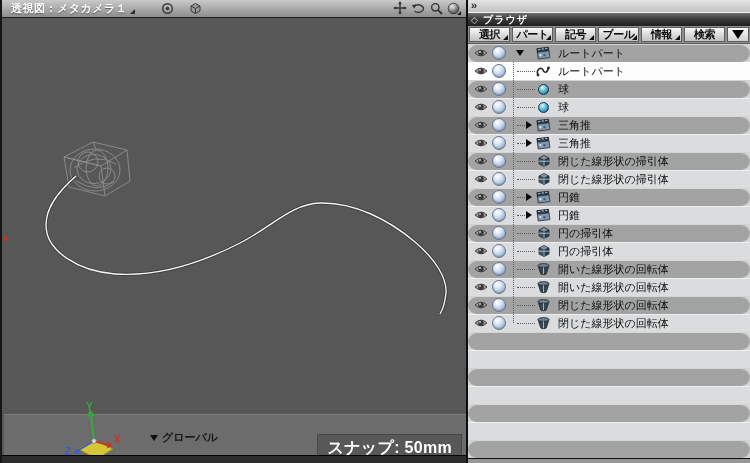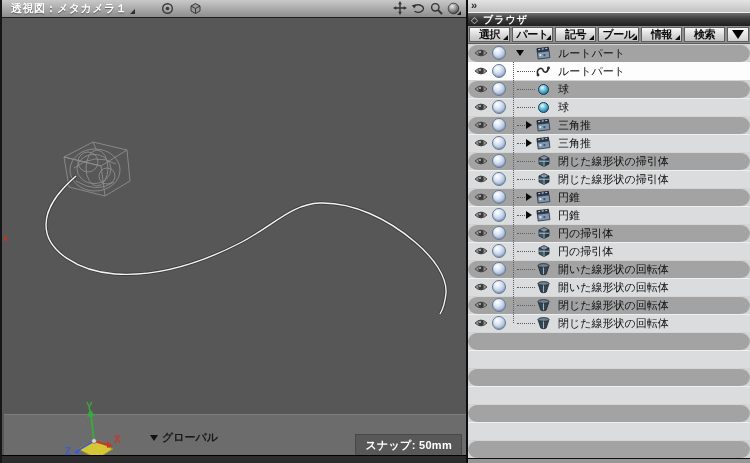--- a/index.html
+++ b/index.html
@@ -18,21 +18,21 @@
   .tb-icon.t2{margin-left:12px;}
   .vp-nav{position:absolute;right:5px;top:1px;display:flex;align-items:center;gap:4px;}
   .nav-ic{display:inline-flex;align-items:flex-end;}
   .corner-mini{width:0;height:0;border-left:4px solid transparent;border-bottom:4px solid #1d1d1d;margin-left:-3px;margin-bottom:0;}
   .vp-canvas{position:absolute;left:2px;top:18px;right:0;bottom:0;}
   .scene{position:absolute;left:0;top:0;pointer-events:none;}
   .red-tick{position:absolute;left:0;top:218px;width:3px;height:5px;background:#b5372e;}
   .vp-bottombar{position:absolute;left:0;right:0;top:396px;height:42px;background:#6c6c6c;border-top:1px solid #7c7c7c;}
   .vp-bottom-edge{position:absolute;left:0;right:0;bottom:0;height:7px;background:#2c2c2c;border-top:1px solid #000;}
   .snap{position:absolute;right:4px;top:19px;background:#585858;border:1px solid #484848;color:#fff;
-        font-size:11px;font-weight:bold;padding:3px 9px 4px 9px;letter-spacing:.3px;}
+        font-size:16px;font-weight:bold;padding:3px 9px 4px 9px;letter-spacing:.3px;}
   .gizmo{position:absolute;left:60px;top:383px;}
   .global-label{position:absolute;left:146px;top:412px;display:flex;align-items:center;color:#181818;font-size:11px;font-weight:bold;justify-content:space-between;}
   .global-label .tri-d{width:0;height:0;border-left:4px solid transparent;border-right:4px solid transparent;border-top:6px solid #111;margin-right:4px;}
   
   .divider{position:absolute;left:466px;top:0;width:2px;height:463px;background:#0d0d0d;}
   
   .panel{position:absolute;left:468px;top:0;width:282px;height:463px;background:#d4d4d4;}
   .panel-top{height:13px;background:linear-gradient(#e3e3e3,#c2c2c2);border-bottom:1px solid #f2f2f2;
              color:#2a2a2a;font-size:11px;font-weight:bold;line-height:11px;padding-left:3px;box-sizing:border-box;}
   .panel-header{height:13px;background:linear-gradient(#6e6e6e,#3c3c3c 45%,#1f1f1f);display:flex;align-items:center;

